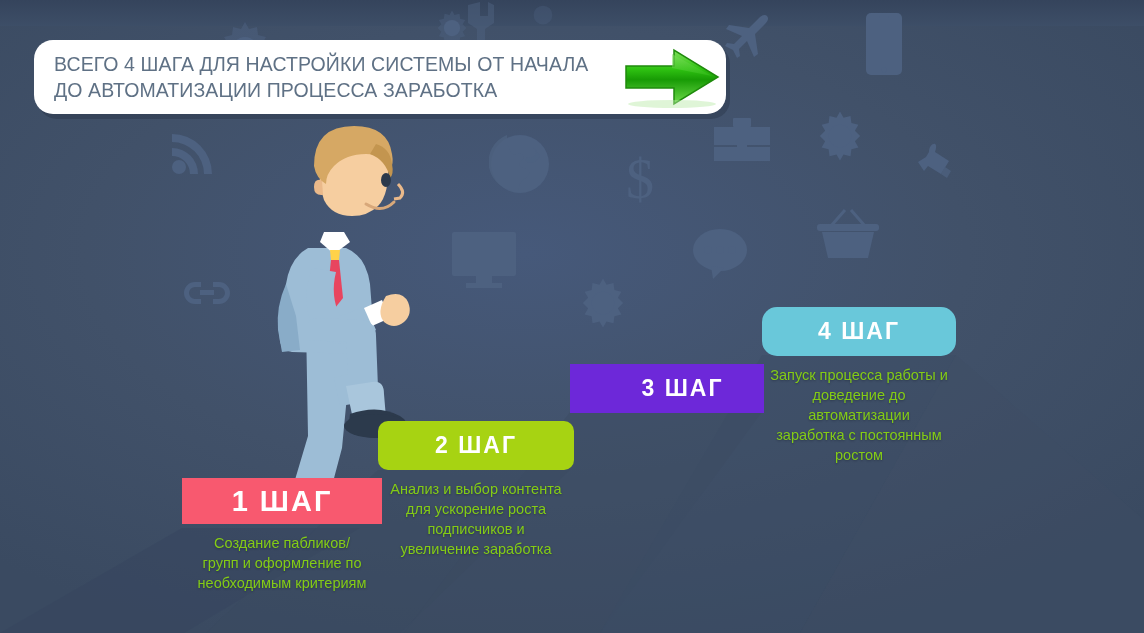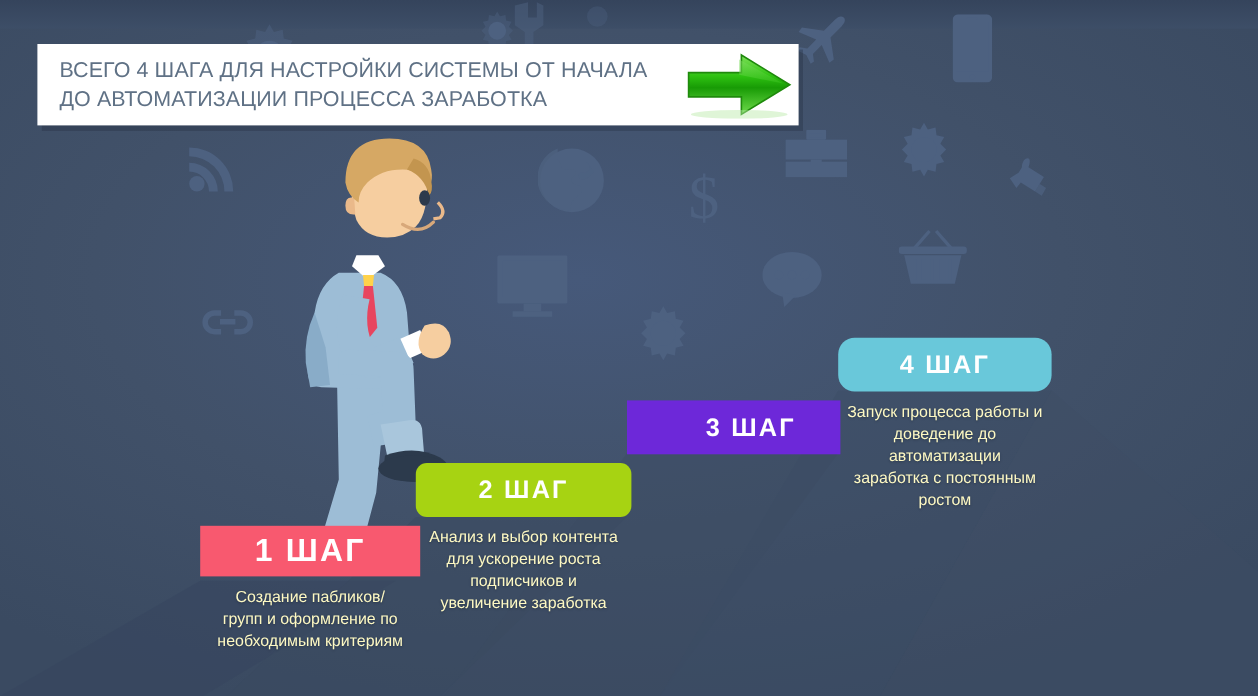--- a/index.html
+++ b/index.html
@@ -23,37 +23,37 @@
   }
   
   .deco{position:absolute;color:#4e6versus;}
   .deco svg{display:block;}
   .deco path,.deco circle,.deco rect,.deco ellipse,.deco polygon{fill:#4d6180;}
   
   #header{
     position:absolute;left:34px;top:40px;width:692px;height:74px;
     background:#ffffff;
     box-shadow:4px 5px 0 rgba(30,40,56,0.30);
-    display:flex;align-items:center;
+    display:flex;align-items:center;border-radius:19px;
   }
   #header-text{
     flex:1;padding:0 10px 0 20px;
     color:#5f7185;font-size:19.5px;line-height:26px;font-weight:400;
     letter-spacing:.1px;text-transform:uppercase;white-space:pre-line;
   }
   #header-arrow{width:108px;height:74px;display:flex;align-items:center;justify-content:center;}
   
   .step{position:absolute;}
   .step .bar{
     position:relative;display:flex;align-items:center;justify-content:center;
     color:#ffffff;font-weight:bold;letter-spacing:2px;
   }
   .step .bar span{position:relative;z-index:2;}
   .step .desc{
-    margin-top:9px;color:#fef9c3;text-align:center;
+    margin-top:9px;color:#84cc16;text-align:center;
     font-size:14.5px;line-height:20px;white-space:pre-line;
     text-shadow:0 1px 2px rgba(25,34,48,.45);
   }
   #step1 .bar{background:#f8596f;}
   #step2 .bar{background:#a7d312;}
   #step3 .bar{background:#6d28d9;padding-left:31px;}
   #step4 .bar{background:#69c8da;}
   
   #watermark{
     position:absolute;right:22px;bottom:14px;

